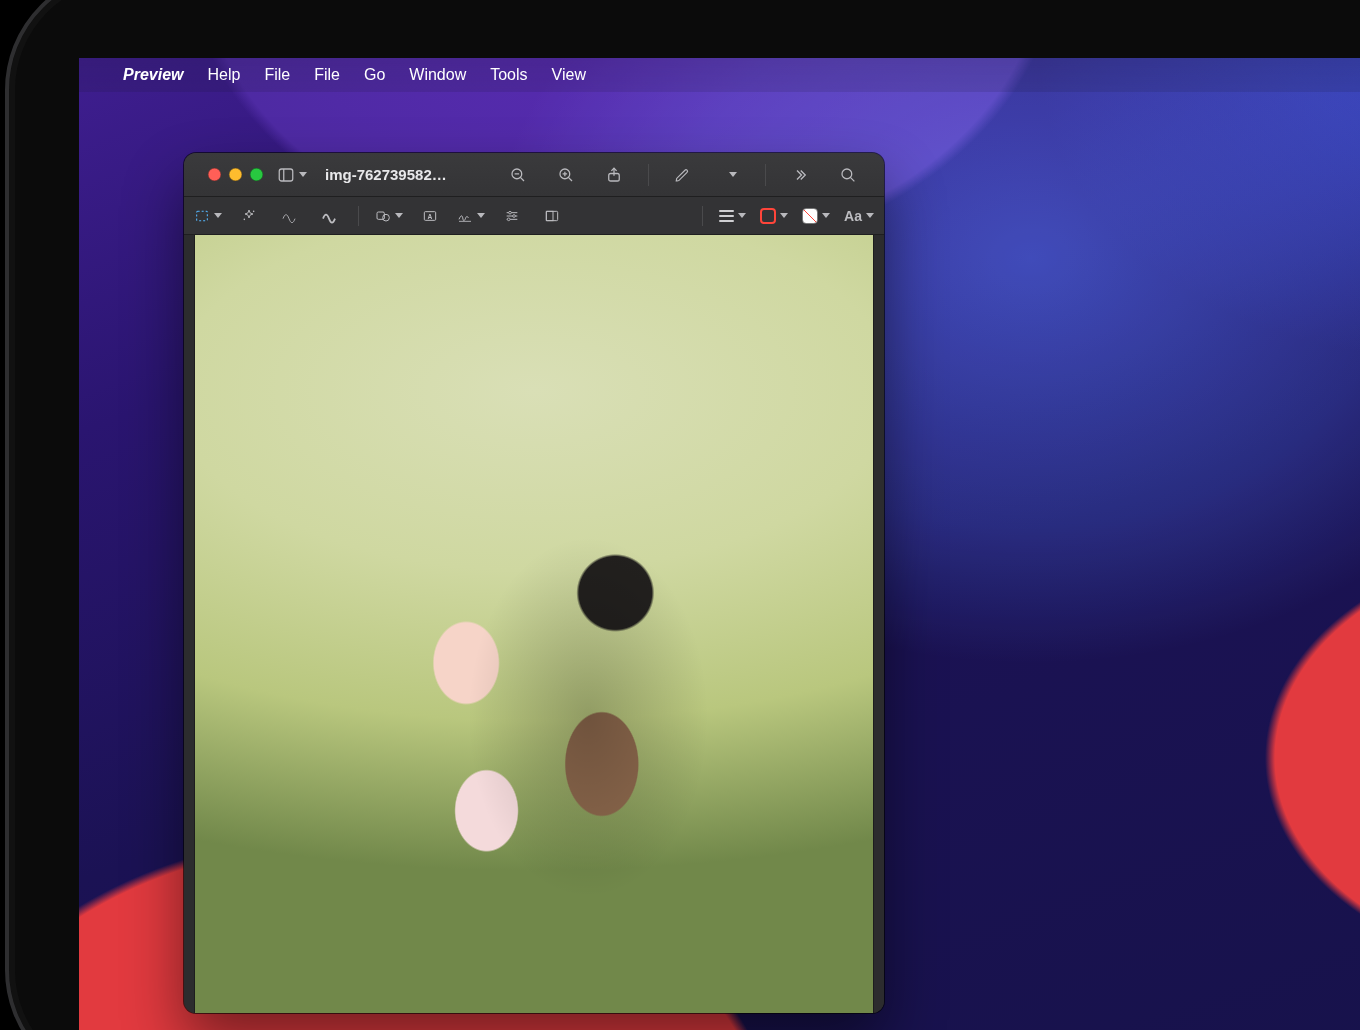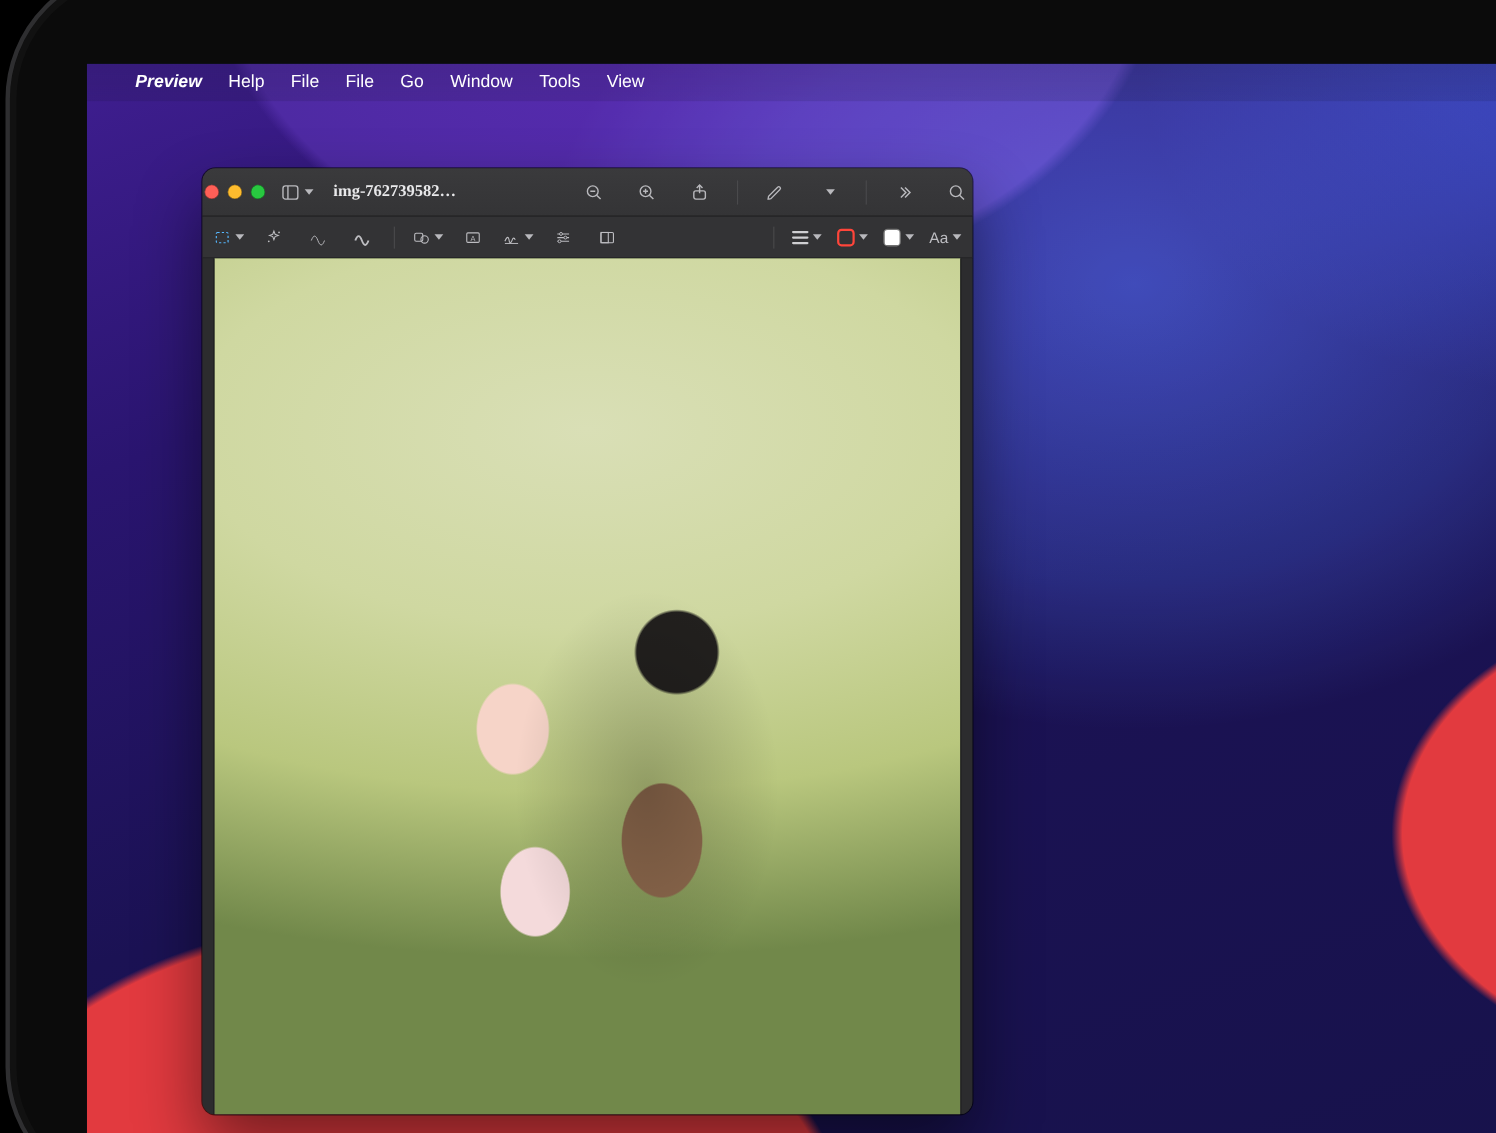--- a/index.html
+++ b/index.html
@@ -50,41 +50,41 @@
   
   .window {
     position:absolute; left:105px; top:95px; width:700px; height:860px;
     background:#2c2c2e;
     border-radius:12px;
     box-shadow:0 30px 60px rgba(0,0,0,.48), 0 0 0 1px rgba(0,0,0,.6);
     overflow:hidden;
     color:#c9c9cc;
   }
   .titlebar {
-    height:44px; display:flex; align-items:center; gap:14px; padding:0 0;
+    height:44px; display:flex; align-items:center; gap:14px; padding:0 22px;
     background:linear-gradient(#3a3a3c,#343436);
     border-bottom:1px solid #1f1f20;
-    font-family:Liberation Serif, serif;
   }
   .traffic { display:flex; gap:8px; margin-left:2px; }
   .dot { width:13px; height:13px; border-radius:50%; box-shadow:inset 0 0 0 .5px rgba(0,0,0,.45); }
   .dot.red{ background:#ff5f57; } .dot.yellow{ background:#febc2e;} .dot.green{ background:#28c840; }
 
   .tb-btn { display:inline-flex; align-items:center; justify-content:center; min-width:28px; height:28px; border-radius:6px; color:#b9b9bd; }
   .tb-sep { width:1px; height:22px; background:#4a4a4c; }
   .win-title { color:#e8e8ea; font-size:15px; font-weight:600; flex:0 0 auto; margin-left:4px; margin-right:auto; max-width:220px; white-space:nowrap; overflow:hidden; text-overflow:ellipsis; }
   .title-right{ display:flex; align-items:center; gap:20px; margin-left:auto; }
 
   .chev { width:0;height:0;border-left:4px solid transparent;border-right:4px solid transparent;border-top:5px solid #b9b9bd; margin-left:4px; }
 
   
   .markup {
     height:38px; display:flex; align-items:center; gap:14px; padding:0 10px;
     background:#333335; border-bottom:1px solid #1f1f20;
     font-size:14px;
+    font-weight:bold;
   }
   .mk-btn { display:inline-flex; align-items:center; justify-content:center; min-width:26px; height:26px; border-radius:5px; color:#bdbdc1; position:relative; }
   .mk-btn.active{ color:#56b8ff; }
   .mk-sep { width:1px; height:20px; background:#4a4a4c; margin:0 2px; }
   .mk-right { margin-left:auto; display:flex; align-items:center; gap:14px; }
   .swatch-border { width:16px; height:16px; border-radius:4px; border:2px solid #ff453a; }
   .swatch-fill  { width:16px; height:16px; border-radius:4px; background:linear-gradient(45deg,#fff 49%,#ff453a 50%,#fff 51%); border:1px solid #777; }
 
   .sep-line{ display:inline-flex;flex-direction:column;gap:3px;padding-top:1px; }
   .sep-line i{ display:block;height:2px;width:15px;background:#cfcfd2;border-radius:1px; }

